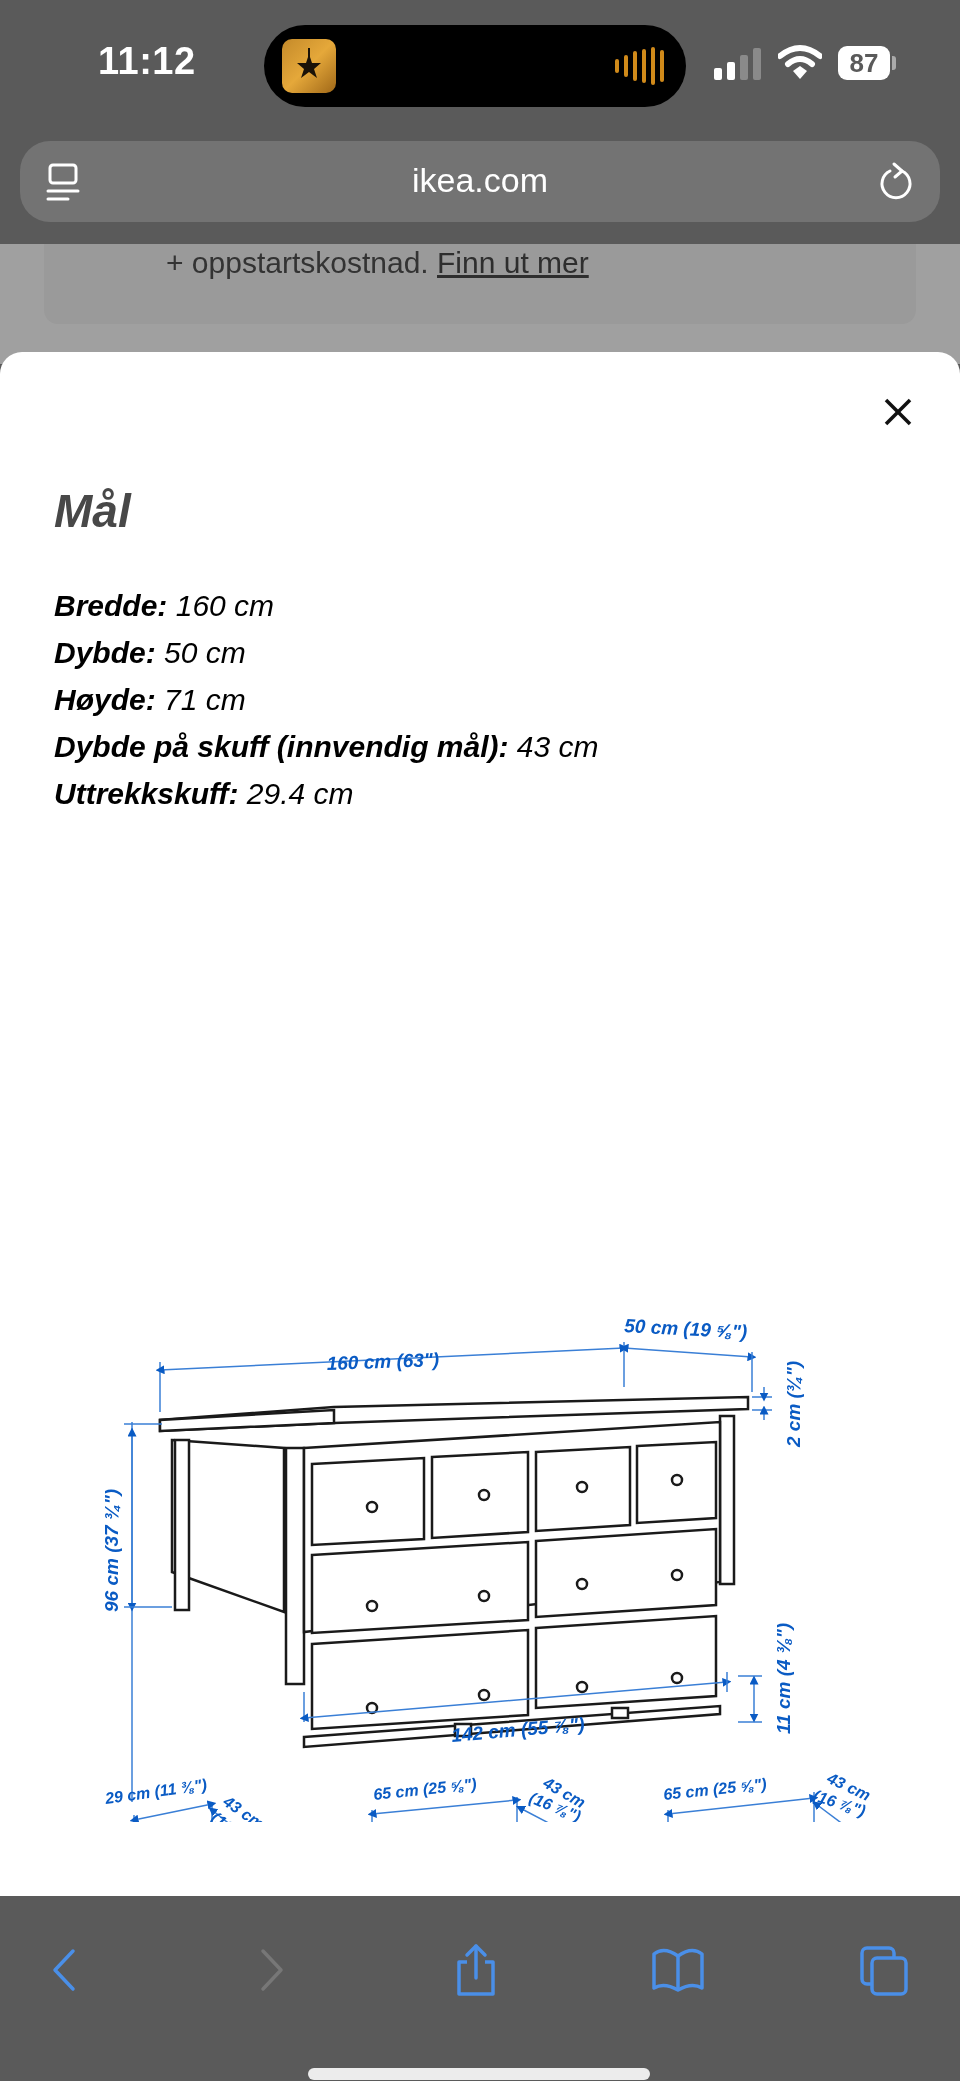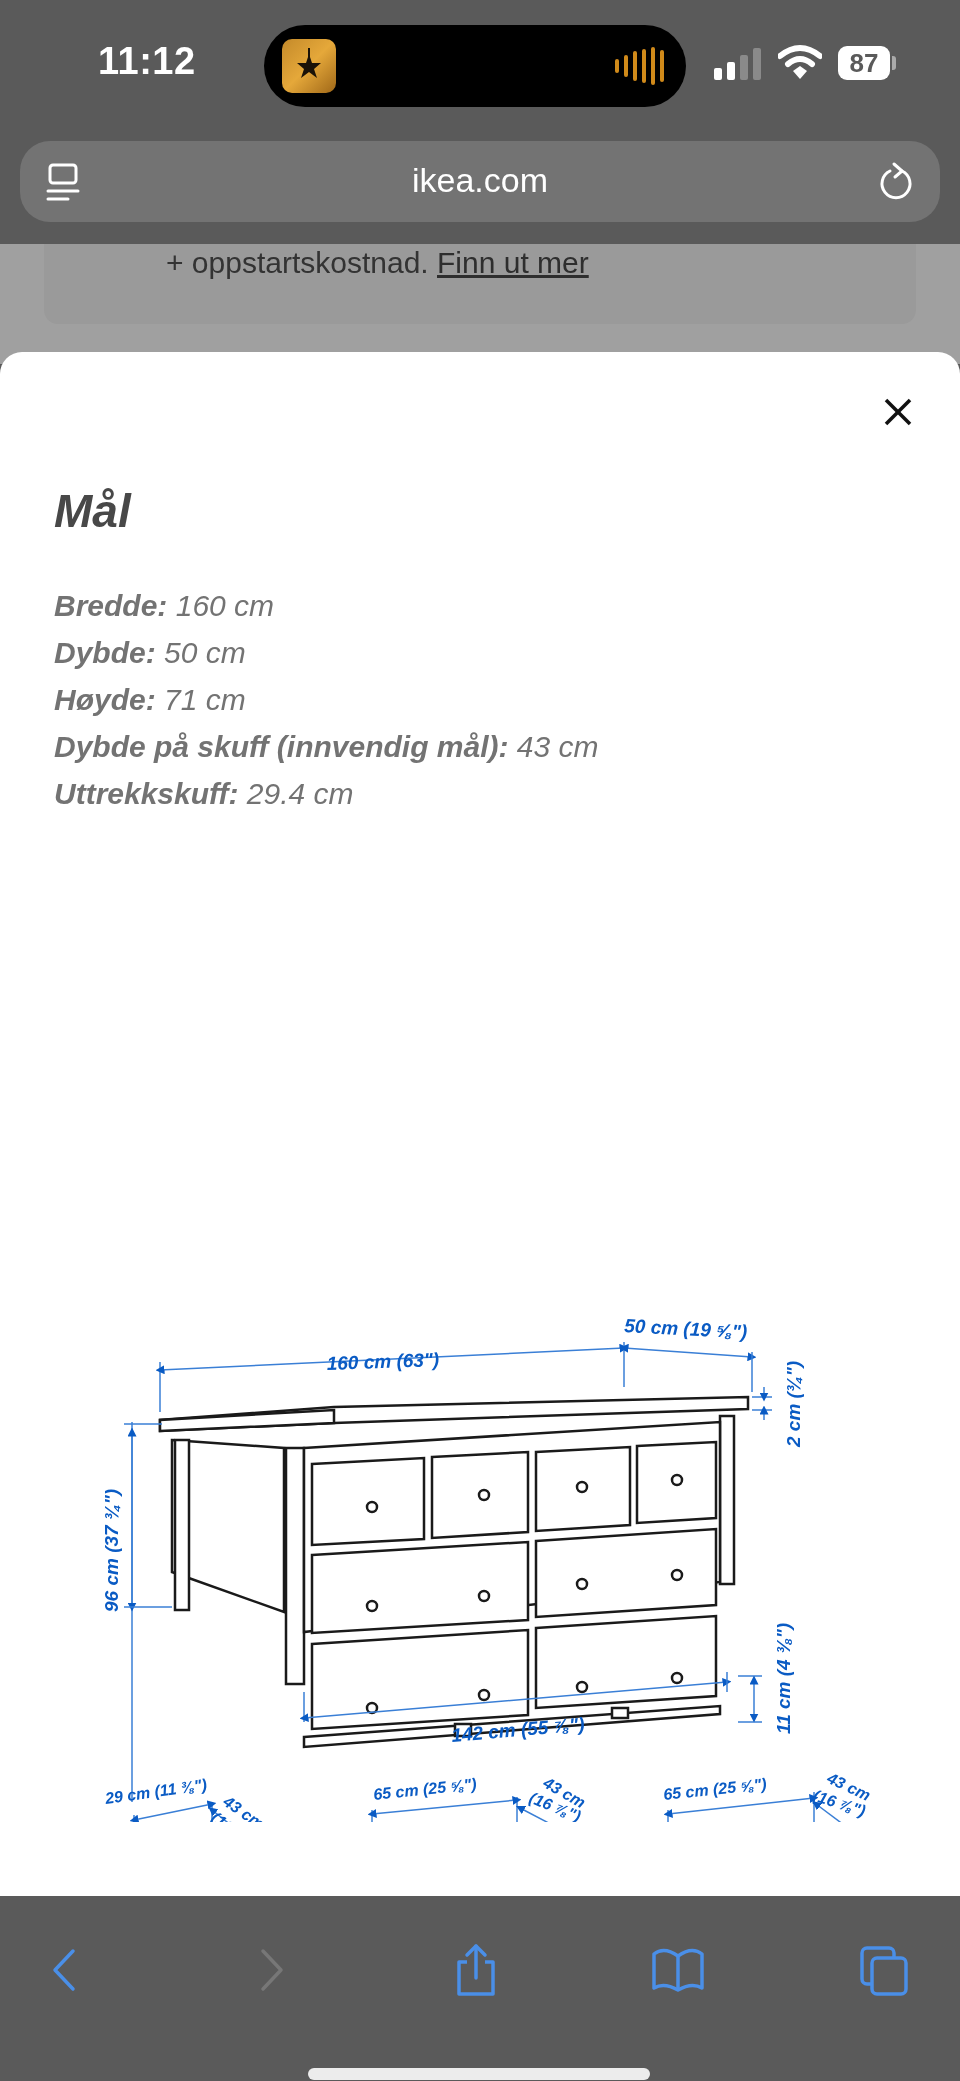--- a/index.html
+++ b/index.html
@@ -32,21 +32,21 @@
   .page-behind { position: absolute; top: 244px; left: 0; width: 960px; height: 120px; background: #a0a0a0; }
   .behind-card { position: absolute; left: 44px; top: 0; width: 872px; height: 80px; background: #9a9a9a; border-radius: 0 0 14px 14px; }
   .behind-text { position: absolute; left: 166px; top: 2px; font-size: 30px; color: #333; }
   .behind-link { text-decoration: underline; color: #2e2e2e; }
 
   
   .sheet { position: absolute; top: 352px; left: 0; width: 960px; height: 1545px; background: #fff; border-radius: 22px 22px 0 0; font-style: italic; }
   .close-btn { position: absolute; right: 38px; top: 36px; width: 48px; height: 48px; display:flex; align-items:center; justify-content:center; }
   .title { position: absolute; left: 54px; top: 132px; font-size: 46px; font-weight: bold; color: #484848; }
   .dims { position: absolute; left: 54px; top: 230px; }
-  .dim-row { font-size: 30px; color: #737373; height: 47px; line-height: 47px; white-space: nowrap; }
+  .dim-row { font-size: 30px; color: #000000; height: 47px; line-height: 47px; white-space: nowrap; }
   .dim-row b { font-weight: bold; }
 
   
   .diagram { position: absolute; left: 72px; top: 640px; width: 832px; height: 830px; background: #fff; }
   .diagram svg { width: 100%; height: 100%; }
   .blue-t { fill: #0a5bc4; font-family: "Liberation Sans", sans-serif; font-weight: bold; }
 
   
   .toolbar { position: absolute; top: 1896px; left: 0; width: 960px; height: 185px; background: #5a5a5a; }
   .tb-btn { position: absolute; top: 46px; width: 56px; height: 56px; display:flex; align-items:center; justify-content:center; }

